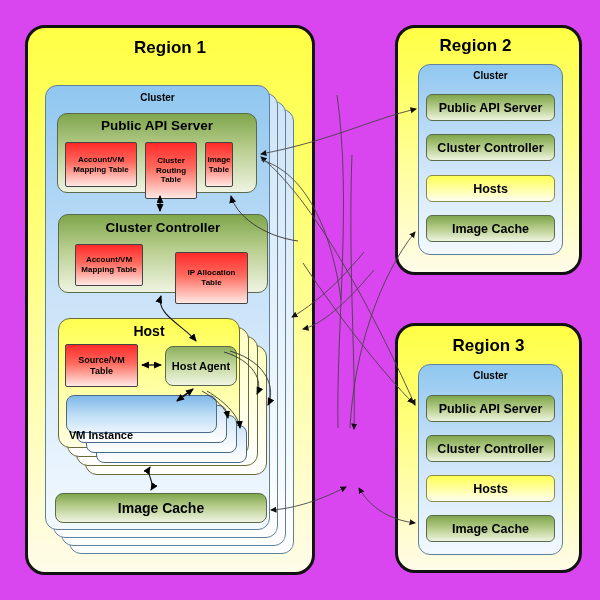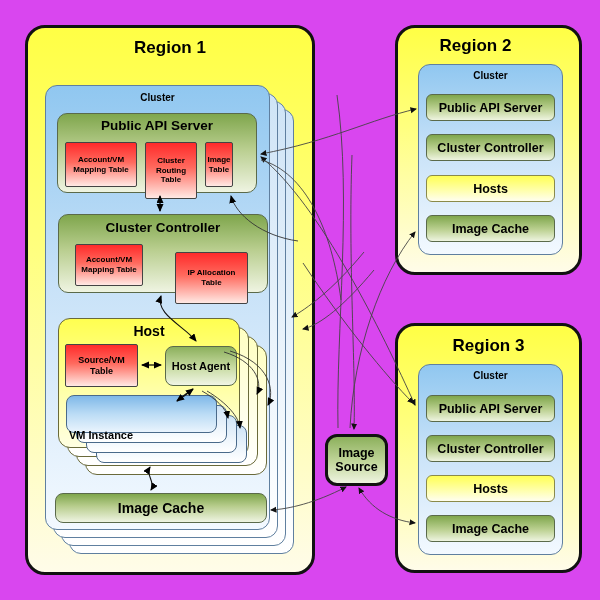--- a/index.html
+++ b/index.html
@@ -98,21 +98,20 @@
 
   <div class="abs region" style="left:395px;top:323px;width:187px;height:250px;"></div>
   <div class="abs rtitle" style="left:395px;top:336px;width:187px;">Region 3</div>
   <div class="abs cluster" style="left:418px;top:364px;width:145px;height:191px;"></div>
   <div class="abs clabel" style="left:418px;top:370px;width:145px;">Cluster</div>
   <div class="abs item green-item" style="left:426px;top:395px;width:129px;height:27px;">Public API Server</div>
   <div class="abs item green-item" style="left:426px;top:435px;width:129px;height:27px;">Cluster Controller</div>
   <div class="abs item yellow-item" style="left:426px;top:475px;width:129px;height:27px;">Hosts</div>
   <div class="abs item green-item" style="left:426px;top:515px;width:129px;height:27px;">Image Cache</div>
 
-  <div class="abs imgsource" style="left:325px;top:434px;width:63px;height:52px;">Image Source</div>
 
   <svg id="arrows" width="600" height="600" viewBox="0 0 600 600">
     <defs>
       <marker id="ae" markerWidth="8" markerHeight="8" refX="5.5" refY="3" orient="auto" markerUnits="userSpaceOnUse">
         <path d="M0,0 L6.5,3 L0,6 Z" fill="#111"></path>
       </marker>
       <marker id="as" markerWidth="8" markerHeight="8" refX="5.5" refY="3" orient="auto-start-reverse" markerUnits="userSpaceOnUse">
         <path d="M0,0 L6.5,3 L0,6 Z" fill="#111"></path>
       </marker>
       <marker id="aeb" markerWidth="10" markerHeight="10" refX="7" refY="3.5" orient="auto" markerUnits="userSpaceOnUse">

